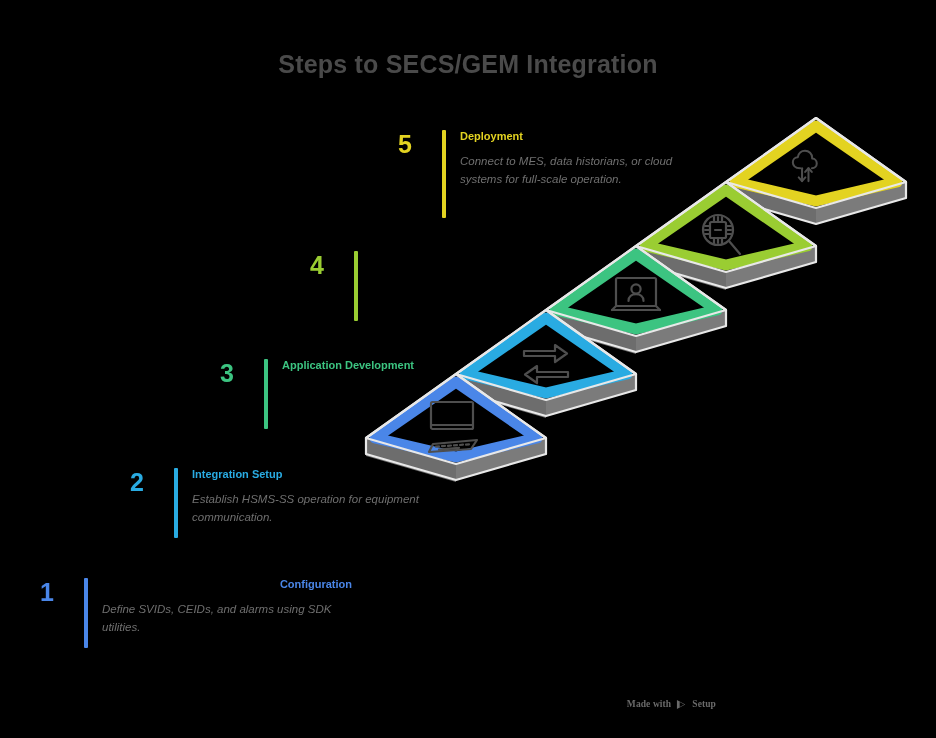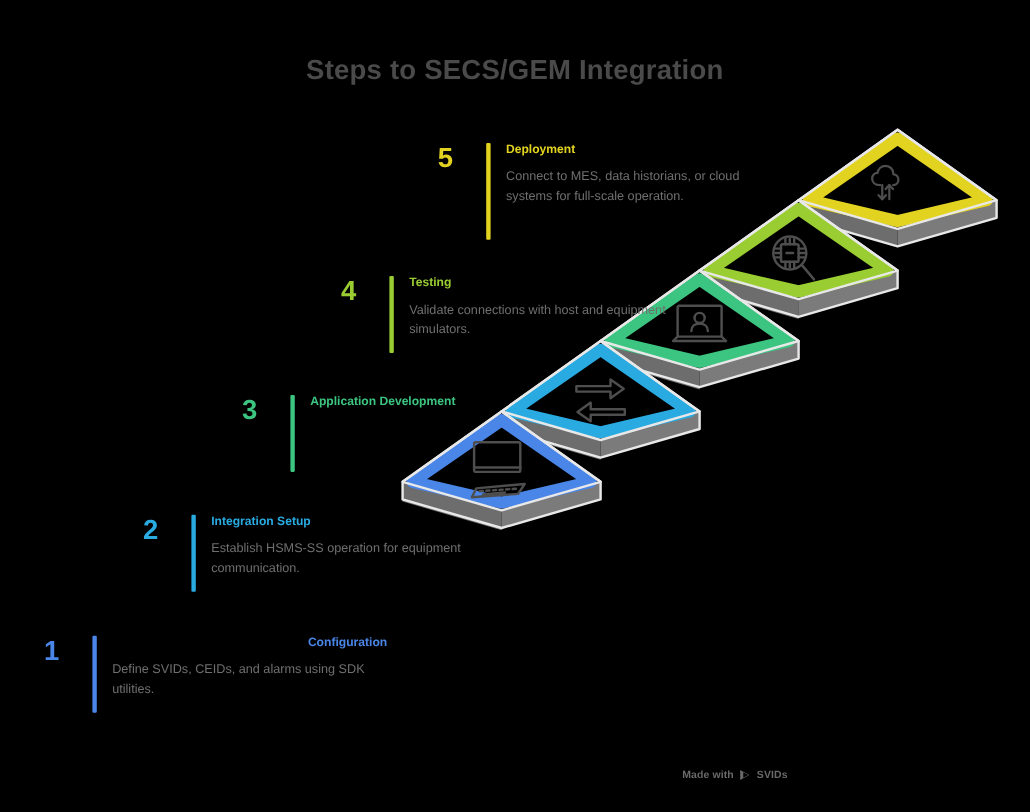--- a/index.html
+++ b/index.html
@@ -64,20 +64,21 @@
     font-weight:bold;
     line-height:1.25;
     margin-bottom:9px;
     white-space:nowrap;
   }
   .step-desc {
     font-size:11.5px;
     line-height:1.55;
     color:#6f6f6f;
     max-width:250px;
+    font-style:italic;
   }
 
   
   #step-text-5 { left:382px; top:130px; }
   #step-text-5 .step-bar { height:88px; }
   #step-text-4 { left:294px; top:251px; }
   #step-text-4 .step-bar { height:70px; }
   #step-text-3 { left:204px; top:359px; }
   #step-text-3 .step-bar { height:70px; }
   #step-text-2 { left:114px; top:468px; }
@@ -92,20 +93,21 @@
   #watermark {
     position:absolute;
     right:28px; bottom:28px;
     display:flex;
     align-items:flex-start;
     gap:5px;
     font-size:9.5px;
     font-weight:bold;
     color:#6a6a6a;
     letter-spacing:0.1px;
+    font-family:Liberation Serif, serif;
   }
   #watermark .wm-logo { display:inline-flex; align-items:center; }
 </style>
 </head>
 <body>
 
 <div id="stage">
 
   <div id="title">Steps to SECS/GEM Integration</div>
 
@@ -249,24 +251,20 @@
     <div class="step-bar" style="background:#e3d321;"></div>
     <div class="step-body">
       <div class="step-title" style="color:#e3d321;">Deployment</div>
       <div class="step-desc">Connect to MES, data historians, or cloud systems for full-scale operation.</div>
     </div>
   </div>
 
   <div class="step-text" id="step-text-4">
     <div class="step-num" style="color:#9acd32;">4</div>
     <div class="step-bar" style="background:#9acd32;"></div>
-    <div class="step-body">
-      <div class="step-title" style="color:#9acd32;">Testing</div>
-      <div class="step-desc">Validate connections with host and equipment simulators.</div>
-    </div>
   </div>
 
   <div class="step-text" id="step-text-3">
     <div class="step-num" style="color:#3cc481;">3</div>
     <div class="step-bar" style="background:#3cc481;"></div>
     <div class="step-body">
       <div class="step-title" style="color:#3cc481;">Application Development</div>
     </div>
   </div>
 
@@ -289,16 +287,16 @@
   </div>
 
   <div id="watermark">
     <span>Made with</span>
     <span class="wm-logo">
       <svg width="11" height="11" viewBox="0 0 12 12">
         <path d="M1,1 L10,6 L1,11 Z" fill="#6a6a6a"></path>
         <path d="M4,3.2 L9,6 L4,8.8 Z" fill="#000000"></path>
       </svg>
     </span>
-    <span>SVIDs</span>
+    <span>Setup</span>
   </div>
 
 </div>
 
 </body></html>

